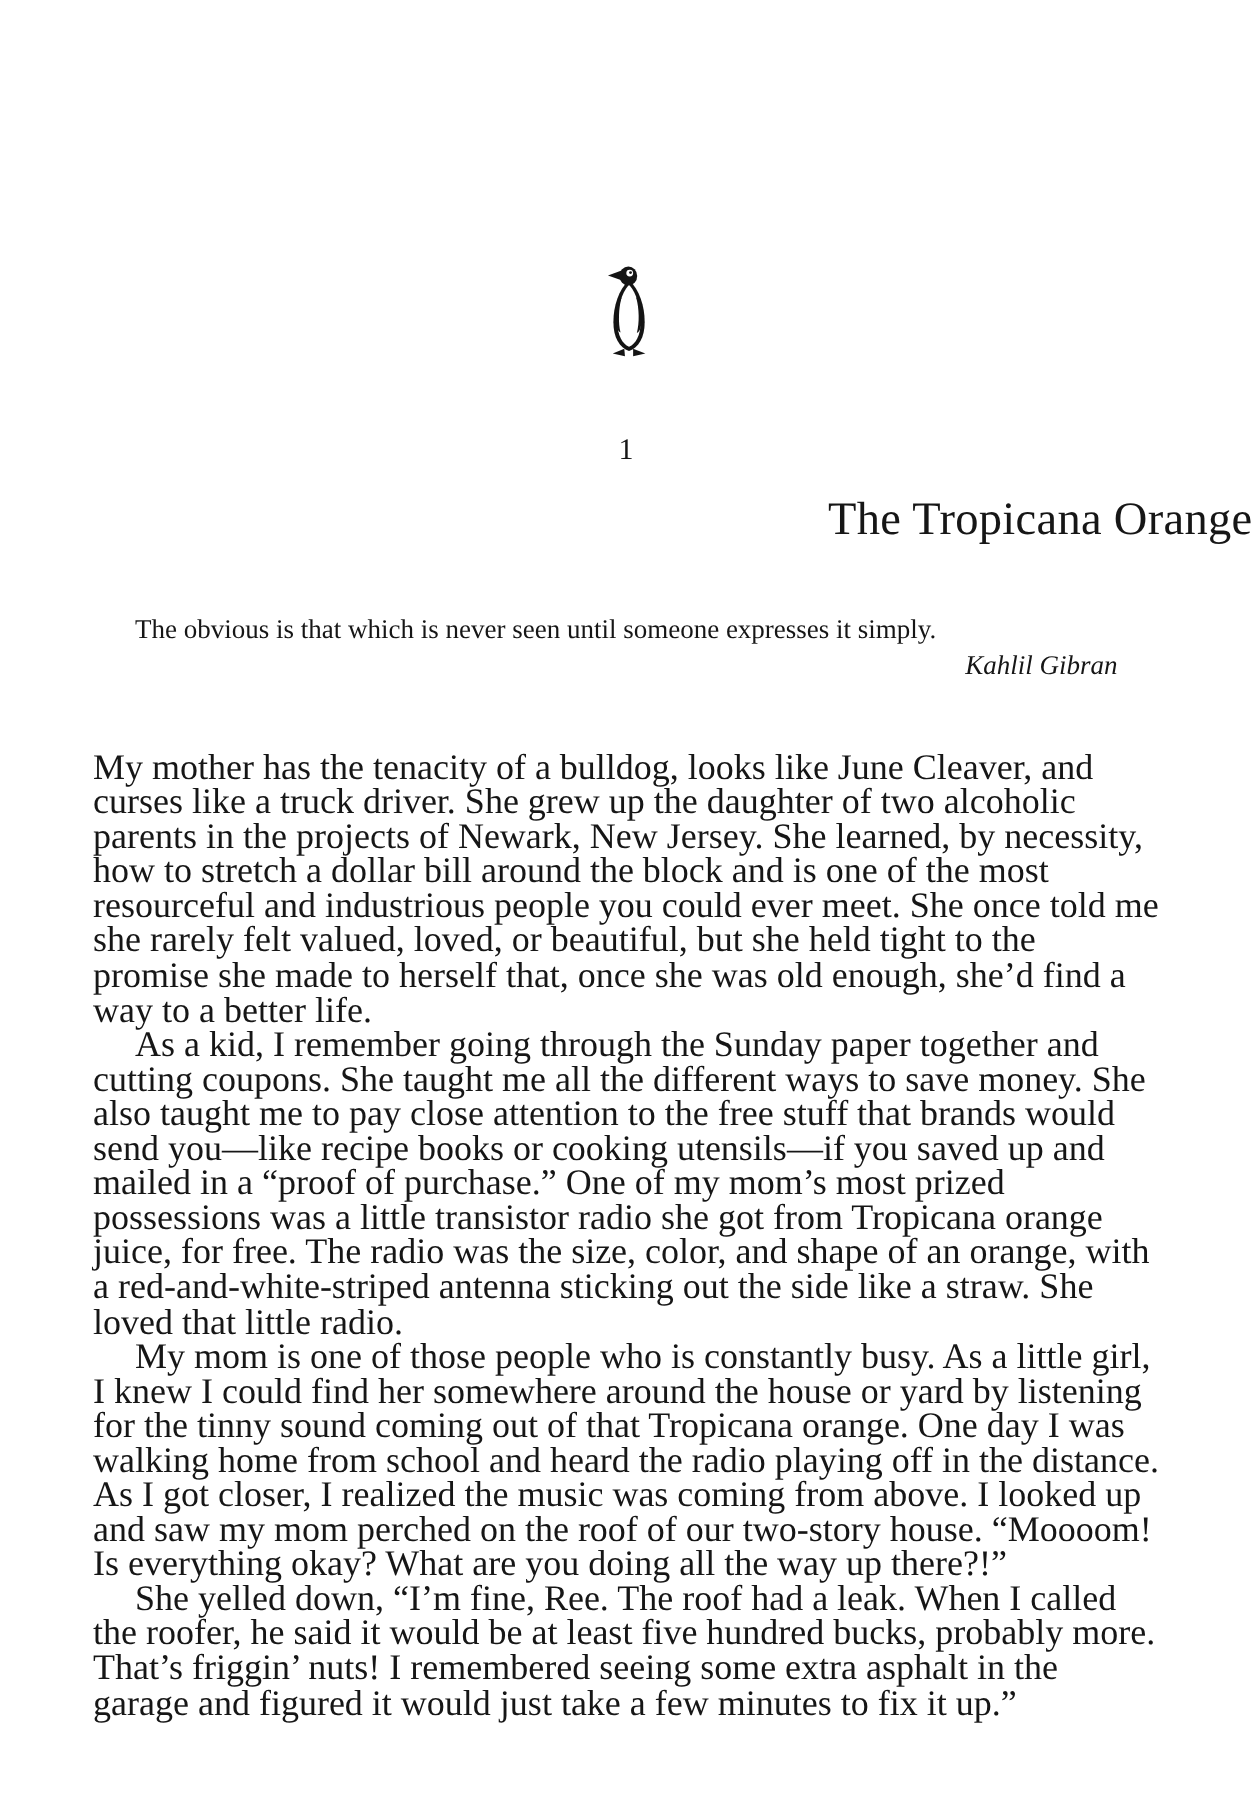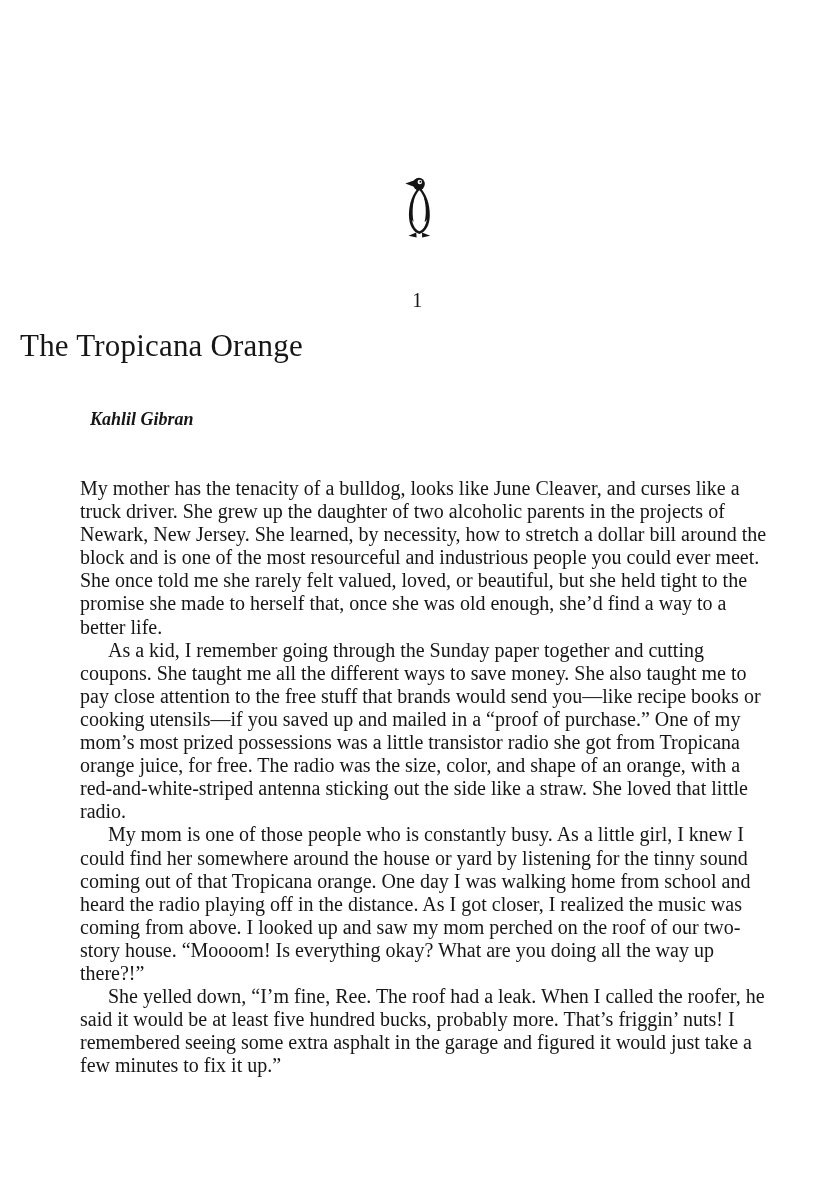--- a/index.html
+++ b/index.html
@@ -24,42 +24,41 @@
   }
   .logo-wrap svg { width: 100%; height: 100%; }
   .chapter-number {
     margin-top: 46px;
     text-align: center;
     font-size: 20px;
     letter-spacing: 0.5px;
   }
   .chapter-title {
     margin-top: 16px;
-    text-align: left;
+    text-align: right;
     font-size: 31px;
     font-weight: normal;
     letter-spacing: 0.2px;
-    padding-left: 20px;
   }
   .epigraph {
     margin: 44px 62px 0 62px;
     padding-left: 28px;
     font-size: 18px;
     line-height: 23px;
   }
   .epigraph .attribution {
-    text-align: left;
+    text-align: right;
     padding-right: 28px;
     font-style: italic;
-    font-weight: bold;
+    font-weight: normal;
     margin-top: 1px;
   }
   .body-text {
-    margin: 46px 62px 0 80px;
-    font-size: 20px;
+    margin: 46px 62px 0 62px;
+    font-size: 24px;
     line-height: 23.1px;
     text-align: left;
   }
   .body-text p { text-indent: 28px; }
   .body-text p.no-indent { text-indent: 0; }
   .italic-quote { font-style: italic; }
 </style>
 </head>
 <body>
 
@@ -86,20 +85,21 @@
       <path d="M46 127 L29 134 L47 138 Z" fill="#141414"></path>
       <path d="M59 127 L77 134 L59 138 Z" fill="#141414"></path>
     </svg>
   </div>
 
   <div class="chapter-number">1</div>
 
   <h1 class="chapter-title">The Tropicana Orange</h1>
 
   <div class="epigraph">
+    <p>The obvious is that which is never seen until someone expresses it simply.</p>
     <p class="attribution">Kahlil Gibran</p>
   </div>
 
   <div class="body-text">
     <p class="no-indent">My mother has the tenacity of a bulldog, looks like June Cleaver, and curses like a truck driver. She grew up the daughter of two alcoholic parents in the projects of Newark, New Jersey. She learned, by necessity, how to stretch a dollar bill around the block and is one of the most resourceful and industrious people you could ever meet. She once told me she rarely felt valued, loved, or beautiful, but she held tight to the promise she made to herself that, once she was old enough, she’d find a way to a better life.</p>
     <p>As a kid, I remember going through the Sunday paper together and cutting coupons. She taught me all the different ways to save money. She also taught me to pay close attention to the free stuff that brands would send you—like recipe books or cooking utensils—if you saved up and mailed in a “proof of purchase.” One of my mom’s most prized possessions was a little transistor radio she got from Tropicana orange juice, for free. The radio was the size, color, and shape of an orange, with a red-and-white-striped antenna sticking out the side like a straw. She loved that little radio.</p>
     <p>My mom is one of those people who is constantly busy. As a little girl, I knew I could find her somewhere around the house or yard by listening for the tinny sound coming out of that Tropicana orange. One day I was walking home from school and heard the radio playing off in the distance. As I got closer, I realized the music was coming from above. I looked up and saw my mom perched on the roof of our two-story house. “Moooom! Is everything okay? What are you doing all the way up there?!”</p>
     <p>She yelled down, “I’m fine, Ree. The roof had a leak. When I called the roofer, he said it would be at least five hundred bucks, probably more. That’s friggin’ nuts! I remembered seeing some extra asphalt in the garage and figured it would just take a few minutes to fix it up.”</p>
   </div>
 

